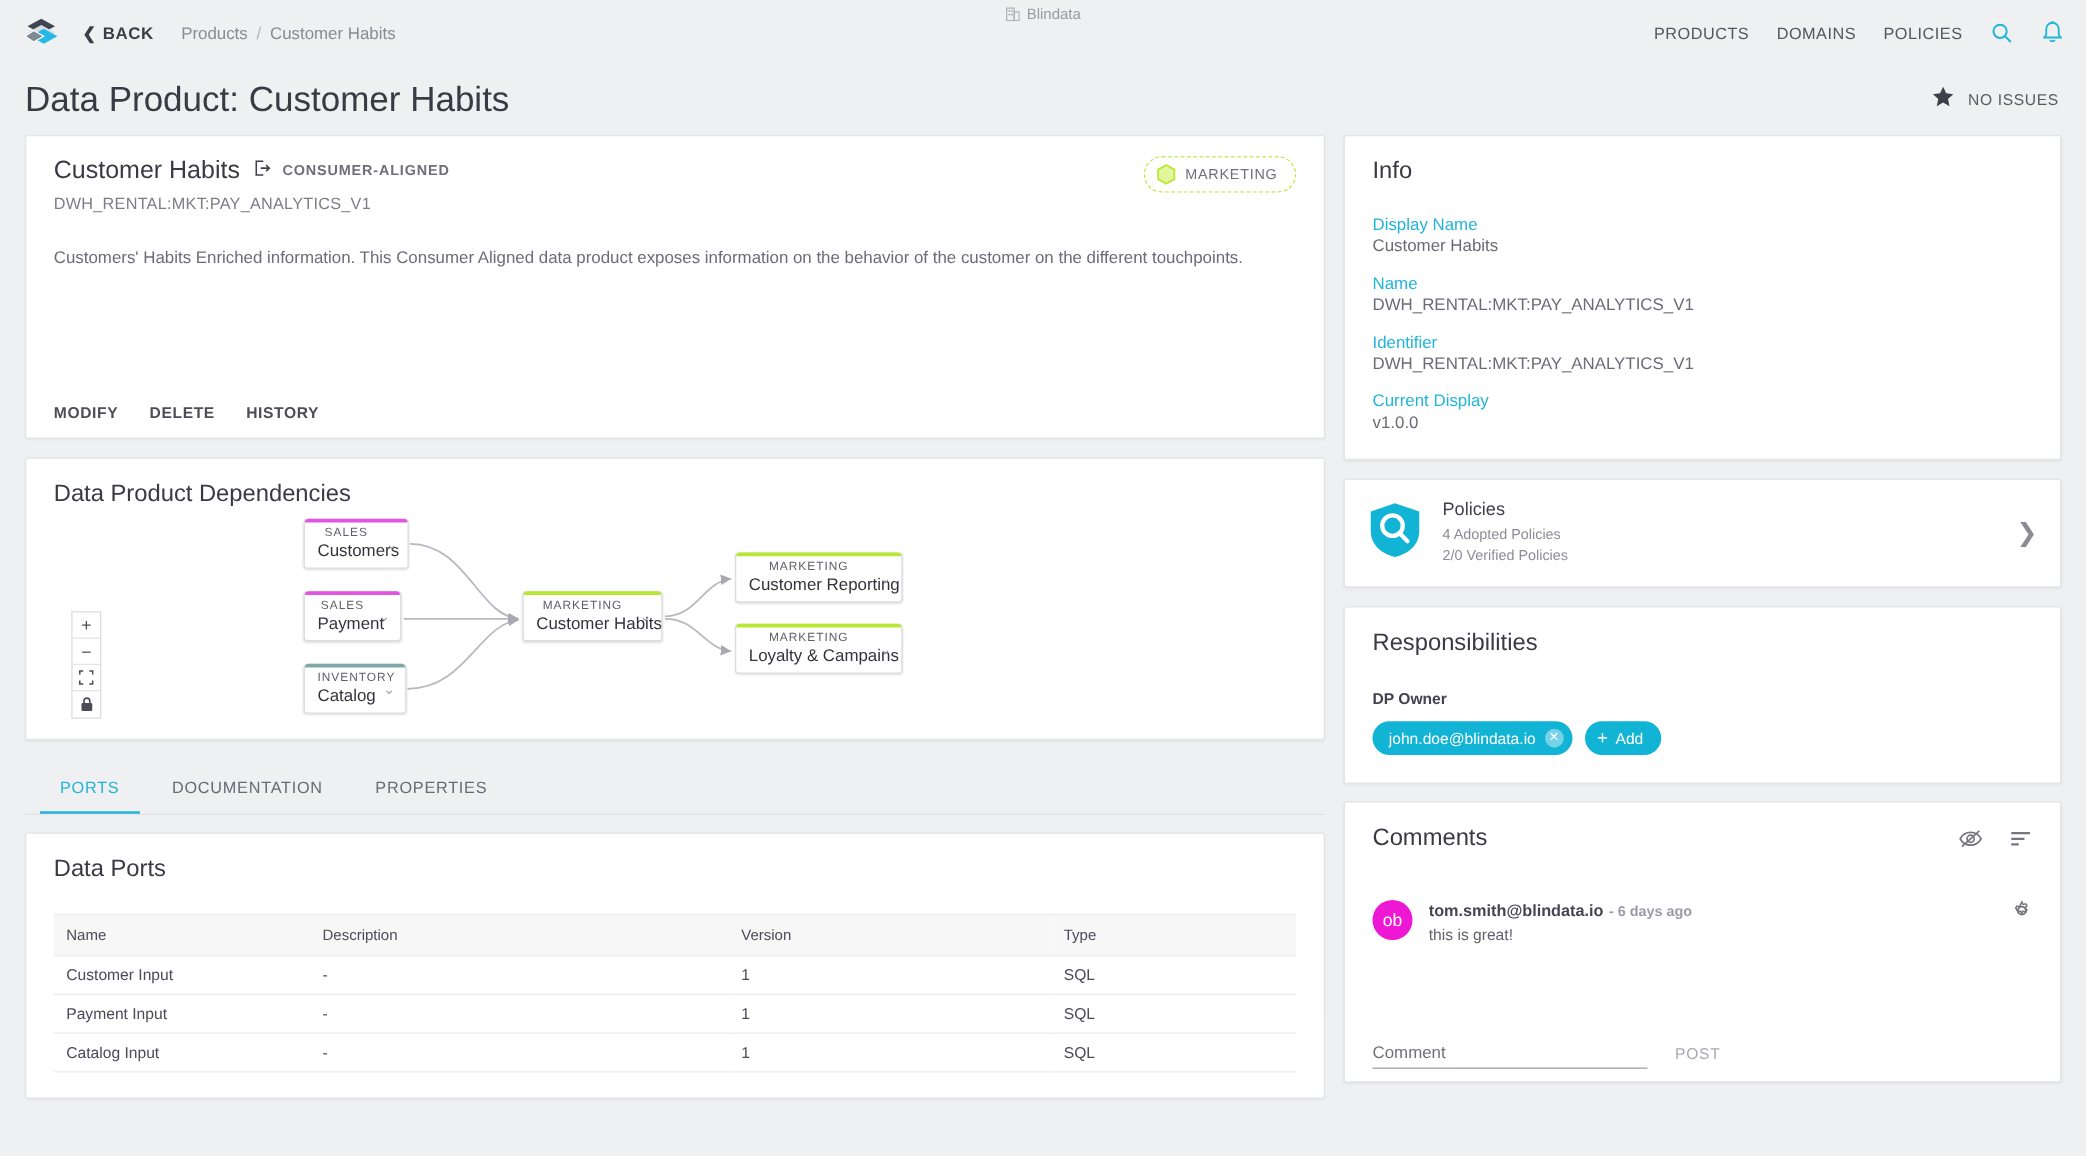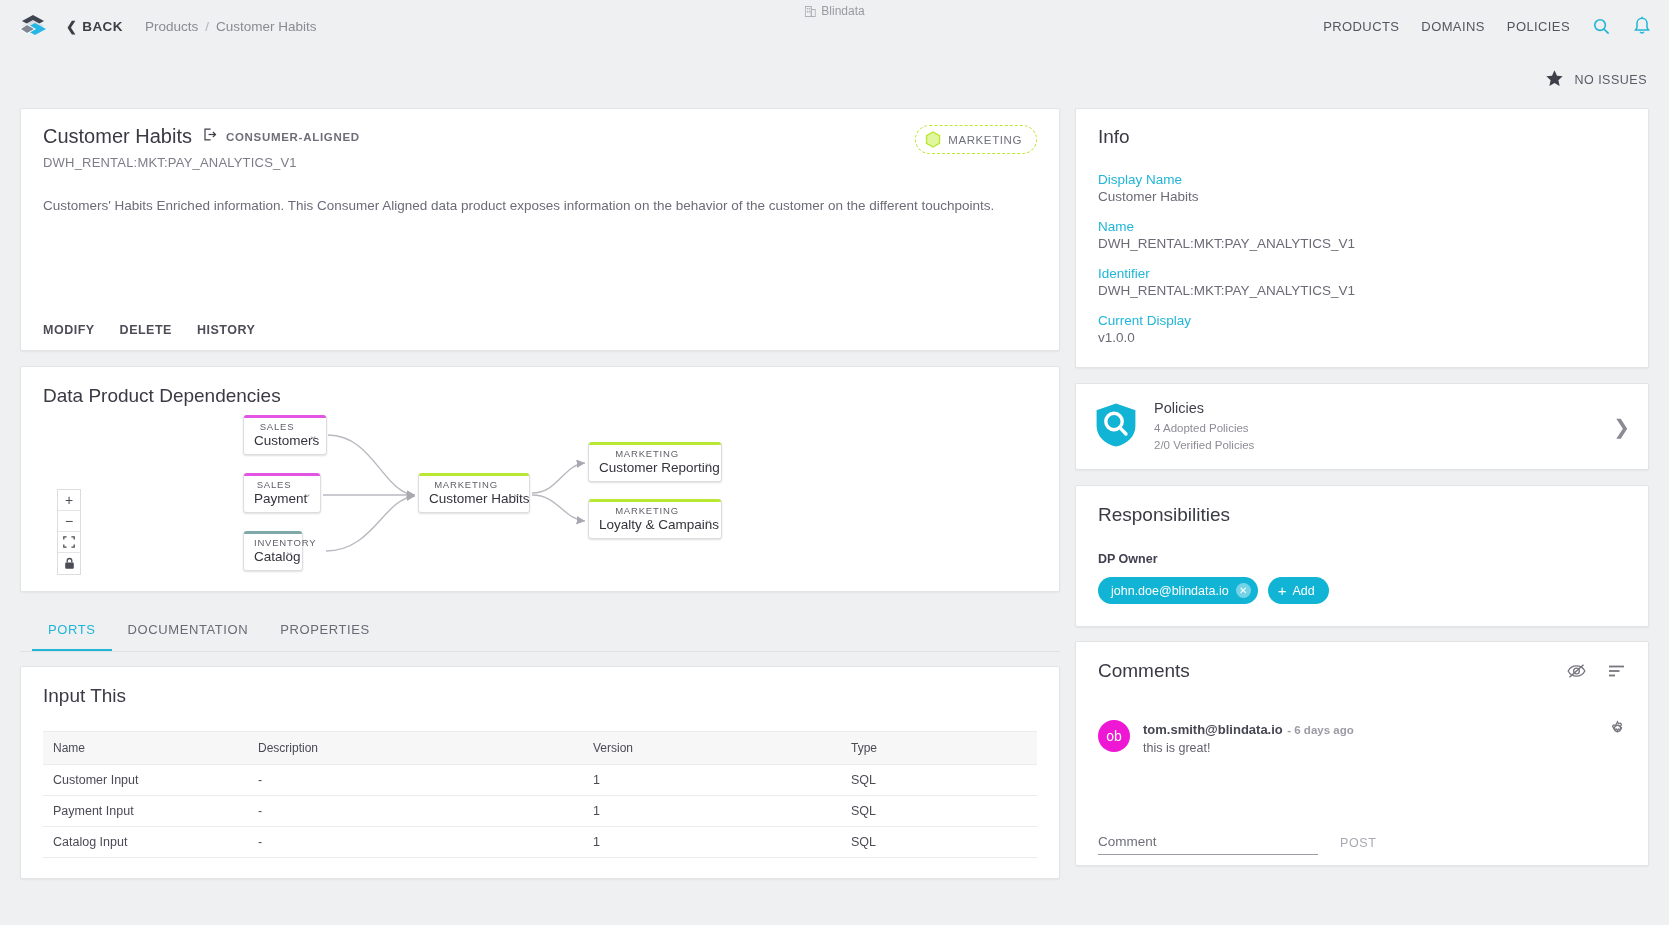--- a/index.html
+++ b/index.html
@@ -149,21 +149,21 @@
   }
   .node .nm { font-size: 13.5px; color: #33333c; margin-top: 1px; white-space: nowrap; }
   .node .bar { position: absolute; left: 0; right: 0; top: -1px; height: 2.5px; border-radius: 3px 3px 0 0; }
   .node .caret {
     position: absolute; right: 8px; top: 50%; transform: translateY(-45%);
     color: #9a9aa4; font-size: 11px;
   }
 
   
   .tabs {
-    display: flex; gap: 0;
+    display: flex; gap: 10px;
     padding: 0 12px;
     margin-top: 16px;
     border-bottom: 1px solid #e0e1e3;
   }
   .tab {
     padding: 14px 16px 12px 16px;
     font-size: 13px; letter-spacing: .6px; font-weight: 500;
     color: #6a6a76; cursor: pointer;
     border-bottom: 2px solid transparent;
   }
@@ -320,20 +320,21 @@
       <svg width="18" height="20" viewBox="0 0 18 20">
         <path d="M9 2.2c-2.9 0-5 2.2-5 5.1v4.3L2.5 14h13L14 11.6V7.3c0-2.9-2.1-5.1-5-5.1z" fill="none" stroke="#21b5d8" stroke-width="1.5"></path>
         <line x1="9" y1="0.8" x2="9" y2="2.3" stroke="#21b5d8" stroke-width="1.5"></line>
         <path d="M7.2 15.8a1.9 1.9 0 0 0 3.6 0" fill="none" stroke="#21b5d8" stroke-width="1.5"></path>
       </svg>
     </span>
   </div>
 </div>
 
 <div class="page-head">
+  <div class="page-title">Data Product: Customer Habits</div>
   <div class="issues">
     <span>
       <svg width="19" height="19" viewBox="0 0 20 20">
         <polygon points="10,1.4 12.6,7 18.6,7.7 14.1,11.8 15.4,17.8 10,14.7 4.6,17.8 5.9,11.8 1.4,7.7 7.4,7" fill="#3f3f4a"></polygon>
       </svg>
     </span>
     <span class="label">NO ISSUES</span>
   </div>
 </div>
 
@@ -416,21 +417,21 @@
           <span class="caret">⌄</span>
         </div>
 
         <div class="node" style="left:200px;top:62px;width:78px">
           <div class="bar" style="background:#e255e2"></div>
           <div class="dom">SALES</div>
           <div class="nm">Payment</div>
           <span class="caret">⌄</span>
         </div>
 
-        <div class="node" style="left:200px;top:120px;width:60px">
+        <div class="node" style="left:200px;top:120px;width:82px">
           <div class="bar" style="background:#7fa9a9"></div>
           <div class="dom">INVENTORY</div>
           <div class="nm">Catalog</div>
           <span class="caret">⌄</span>
         </div>
 
         <div class="node" style="left:375px;top:62px;width:112px">
           <div class="bar" style="background:#b9e832"></div>
           <div class="dom">MARKETING</div>
           <div class="nm">Customer Habits</div>
@@ -453,21 +454,21 @@
       </div>
     </div>
 
     <div class="tabs">
       <div class="tab active">PORTS</div>
       <div class="tab">DOCUMENTATION</div>
       <div class="tab">PROPERTIES</div>
     </div>
 
     <div class="card ports-card">
-      <div class="ports-title">Input This</div>
+      <div class="ports-title">Data Ports</div>
       <table>
         <thead>
           <tr>
             <th class="c-name">Name</th>
             <th class="c-desc">Description</th>
             <th class="c-ver">Version</th>
             <th>Type</th>
           </tr>
         </thead>
         <tbody>

